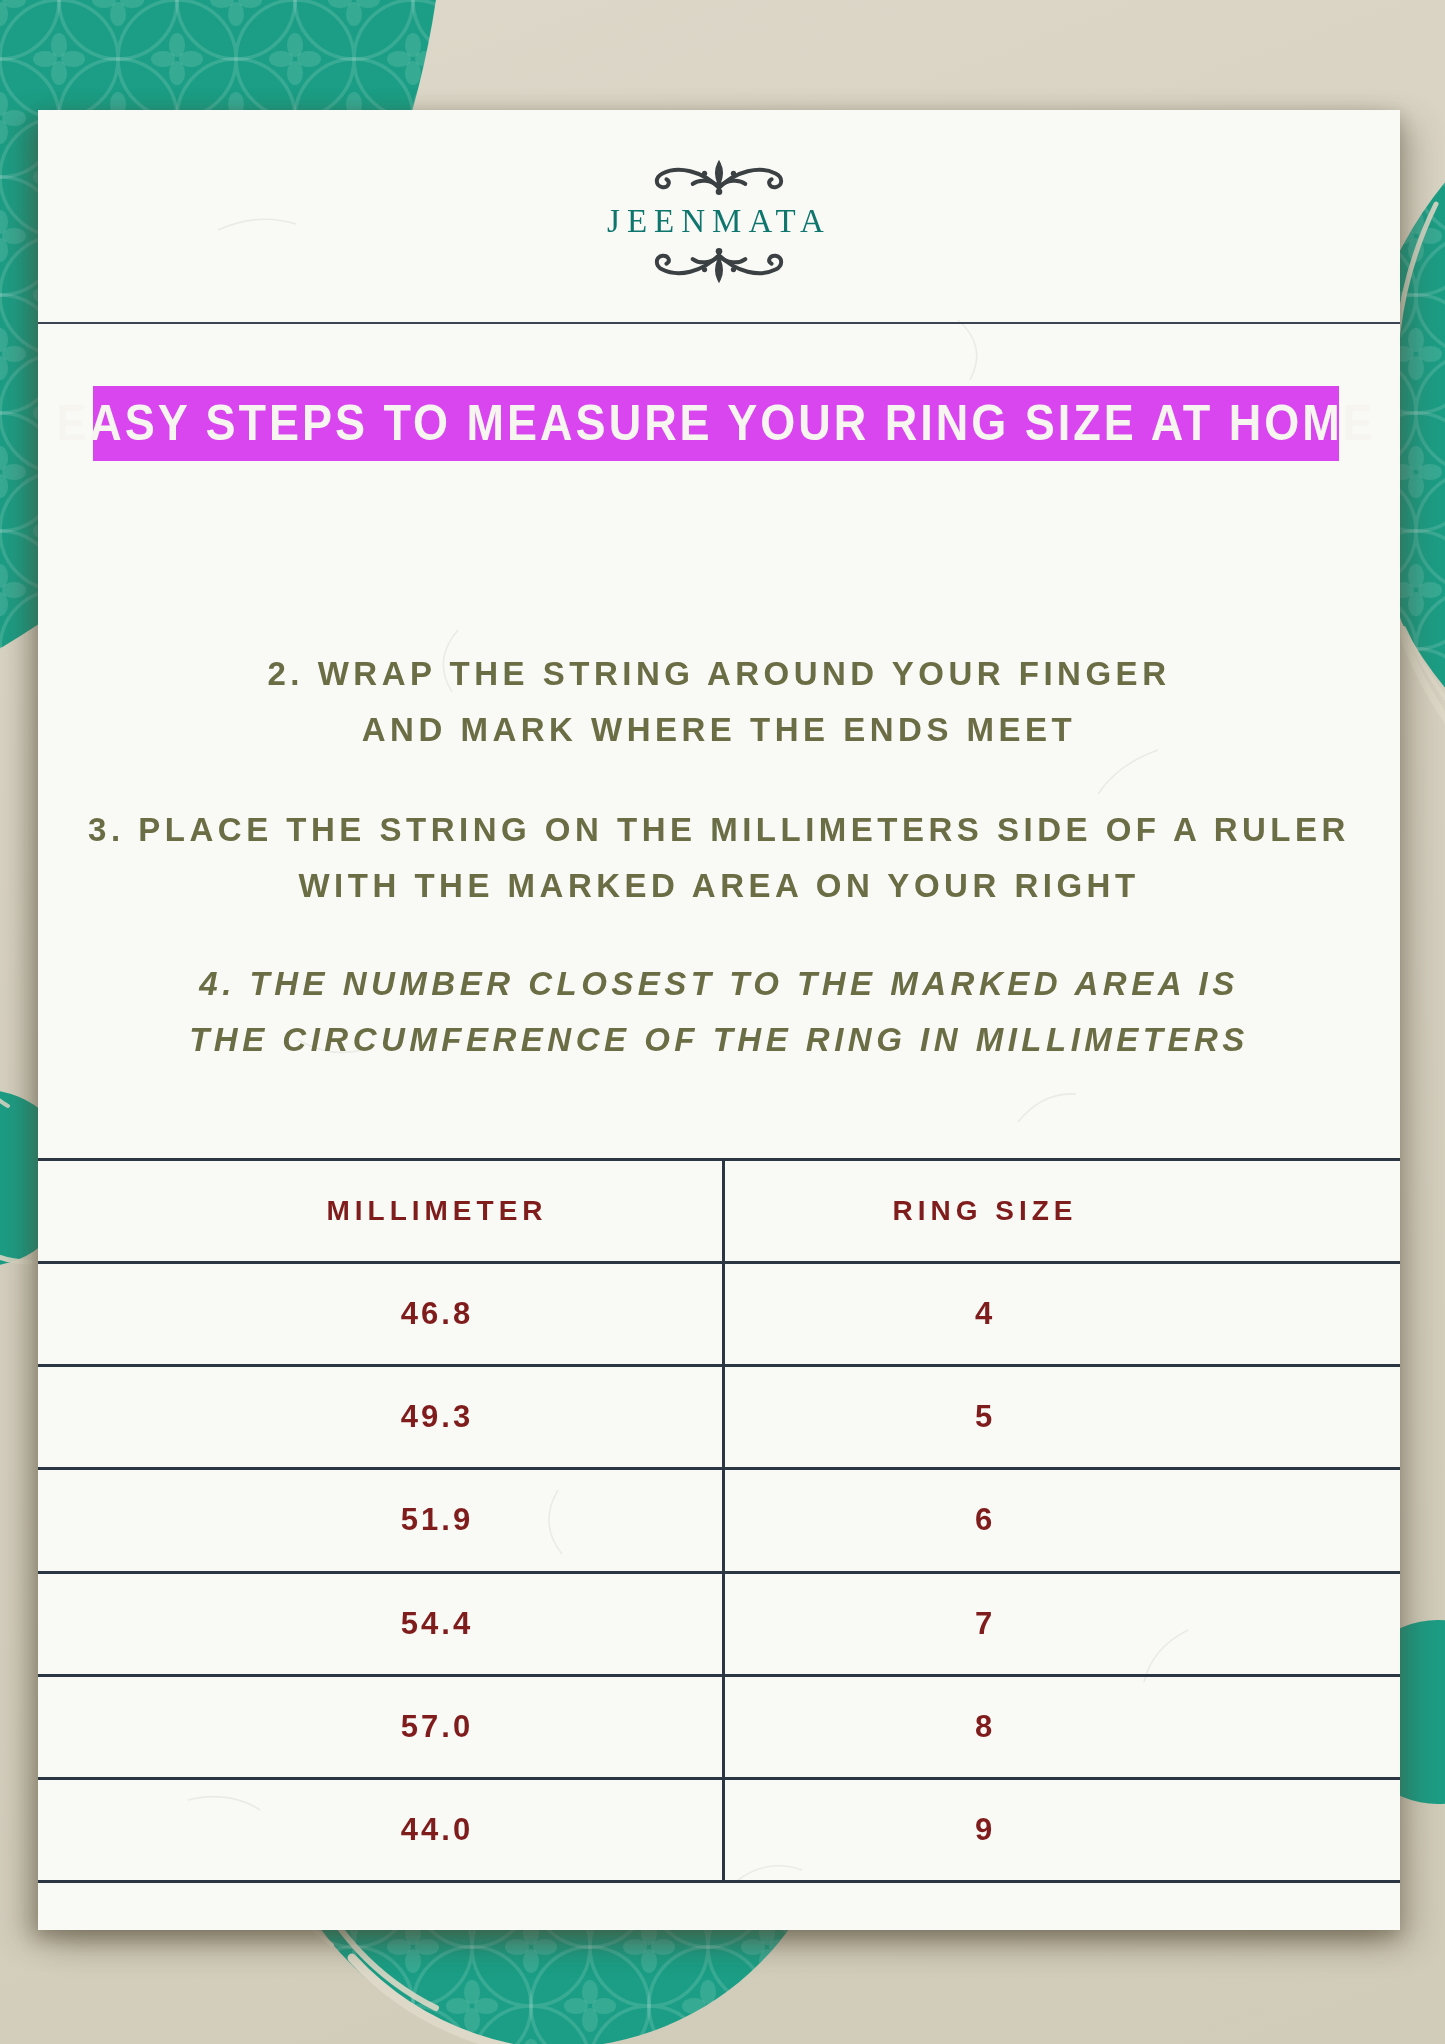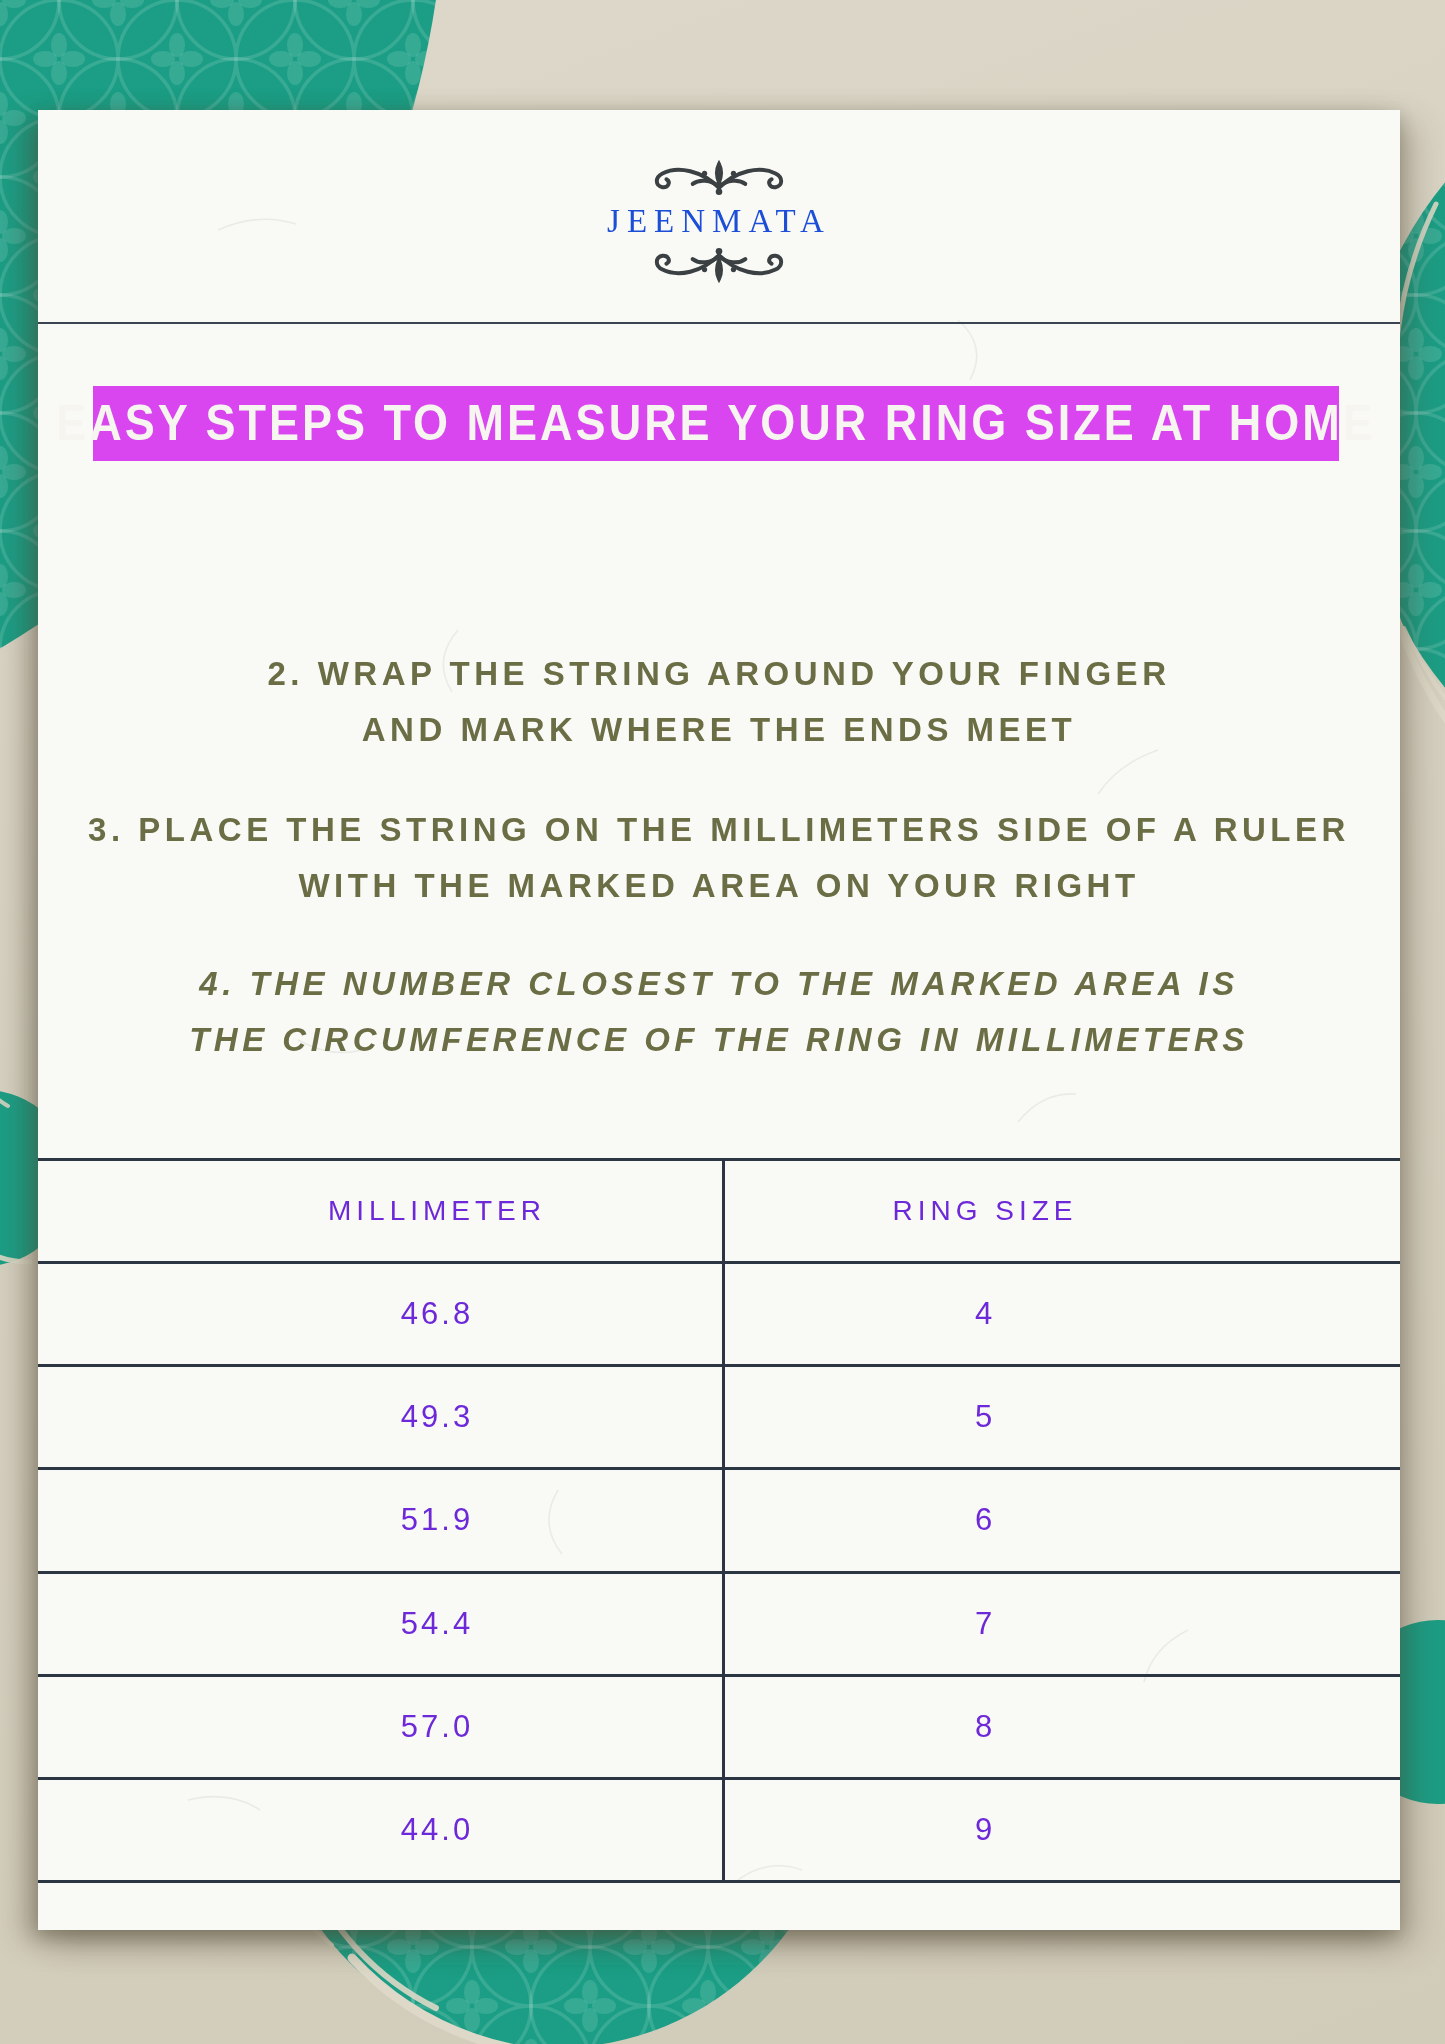--- a/index.html
+++ b/index.html
@@ -18,21 +18,21 @@
   }
   .texture{position:absolute;left:0;top:0;width:100%;height:100%;pointer-events:none;}
   
   .logo{position:absolute;left:0;top:40px;width:100%;text-align:center;}
   .flourish{display:block;margin:0 auto;width:172px;height:46px;}
   .flourish.top{margin-top:5px;}
   .flourish.bottom{transform:scaleY(-1);margin-top:2px;}
   .brand{
     display:block;margin:2px auto 0 auto;
     font-family:"Liberation Serif",serif;
-    font-size:33px;letter-spacing:7px;color:#1d4ed8;
+    font-size:33px;letter-spacing:7px;color:#0f766e;
   }
   .rule{position:absolute;left:0;top:212px;width:100%;height:2px;background:#3b4450;}
   
   .banner{
     position:absolute;left:55px;top:276px;width:1246px;height:75px;
     background:#d946ef;display:flex;align-items:center;justify-content:center;
   }
   .banner-text{
     color:#f6f5ef;font-weight:bold;font-size:45px;letter-spacing:3px;
     transform:scaleY(1.1);white-space:nowrap;
@@ -48,21 +48,21 @@
   
   .size-table{
     position:absolute;left:0;top:1048px;width:100%;height:725px;
     display:flex;flex-direction:column;
     border-bottom:3px solid #2c3542;box-sizing:border-box;
   }
   .trow{position:relative;flex:1;border-top:3px solid #2c3542;}
   .vdivider{position:absolute;left:684px;top:1048px;width:3px;height:725px;background:#2c3542;}
   .tcell{
     position:absolute;top:50%;transform:translate(-50%,-50%);
-    color:#6d28d9;font-weight:normal;white-space:nowrap;
+    color:#7f1d1d;font-weight:bold;white-space:nowrap;
   }
   .cell1{left:399px;}
   .cell2{left:947px;}
   .trow.header .tcell{font-size:28px;letter-spacing:5px;}
   .trow.data .tcell{font-size:31px;letter-spacing:3px;}
 </style>
 </head>
 <body>
 
 <div class="canvas">

